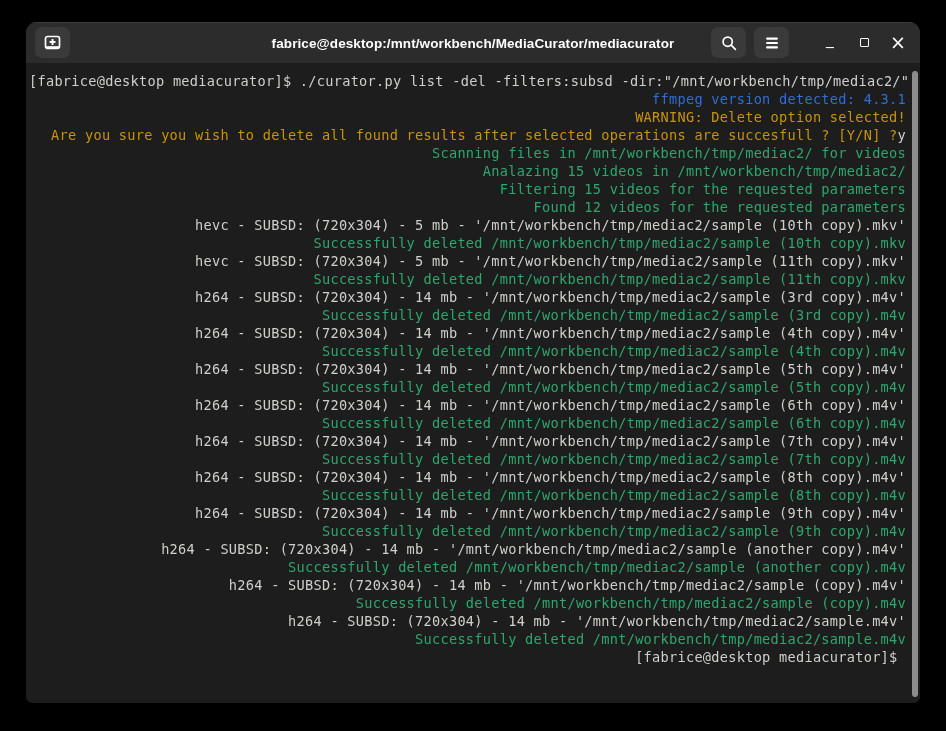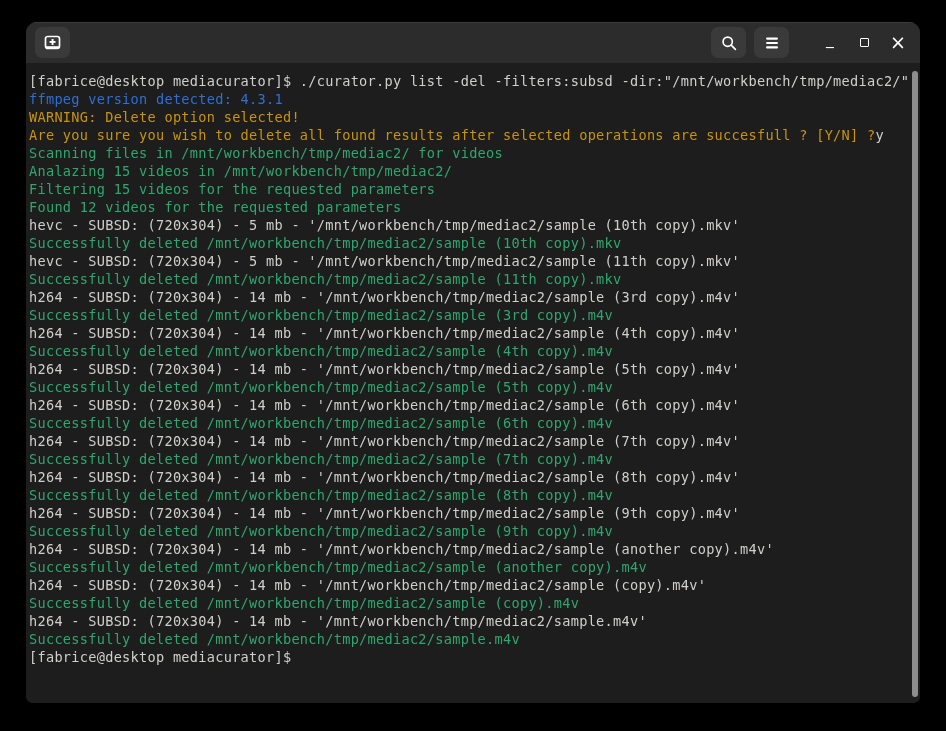--- a/index.html
+++ b/index.html
@@ -37,21 +37,21 @@
   .max-glyph { width:9px; height:9px; border:1.6px solid #fff; border-radius:1px; }
   .close-glyph { font-size:19px; color:#fff; line-height:1; font-family:"DejaVu Sans", sans-serif; }
   .spacer8 { width:12px; }
   .term {
     position:absolute; left:0; right:0; top:41px; bottom:0;
     background:#1d1d1d; padding:9px 14px 0 3px;
     font-family:"DejaVu Sans Mono","Liberation Mono",monospace;
     font-size:13.6px; line-height:18px; letter-spacing:0.28px;
     white-space:pre; overflow:hidden; cursor:text;
   }
-  .term-line { height:18px; }
+  .term-line { height:18px;text-align:right; }
   .scrollbar-track {
     position:absolute; right:0px; top:41px; bottom:0; width:11px;
   }
   .scrollbar-thumb {
     position:absolute; right:2px; top:8px; bottom:6px; width:6px;
     background:#8d8d8d; border-radius:3px;
   }
   svg { display:block; }
 </style>
 </head>
@@ -66,20 +66,21 @@
         <span>
           <svg width="17" height="16" viewBox="0 0 17 16">
             <rect x="1.5" y="1.5" width="14" height="12" rx="2.2" fill="none" stroke="#ffffff" stroke-width="1.7"></rect>
             <rect x="2" y="11.2" width="13" height="2.4" fill="#ffffff"></rect>
             <rect x="7.6" y="4" width="1.9" height="6" fill="#ffffff"></rect>
             <rect x="5.6" y="6" width="5.9" height="1.9" fill="#ffffff"></rect>
           </svg>
         </span>
       </button>
 
+      <div class="title">fabrice@desktop:/mnt/workbench/MediaCurator/mediacurator</div>
 
       <div class="tb-right">
         <button class="tb-btn boxed">
           <span>
             <svg width="16" height="16" viewBox="0 0 16 16">
               <circle cx="6.7" cy="6.7" r="4.6" fill="none" stroke="#ffffff" stroke-width="1.7"></circle>
               <line x1="10.2" y1="10.2" x2="14.4" y2="14.4" stroke="#ffffff" stroke-width="1.7" stroke-linecap="round"></line>
             </svg>
           </span>
         </button>

